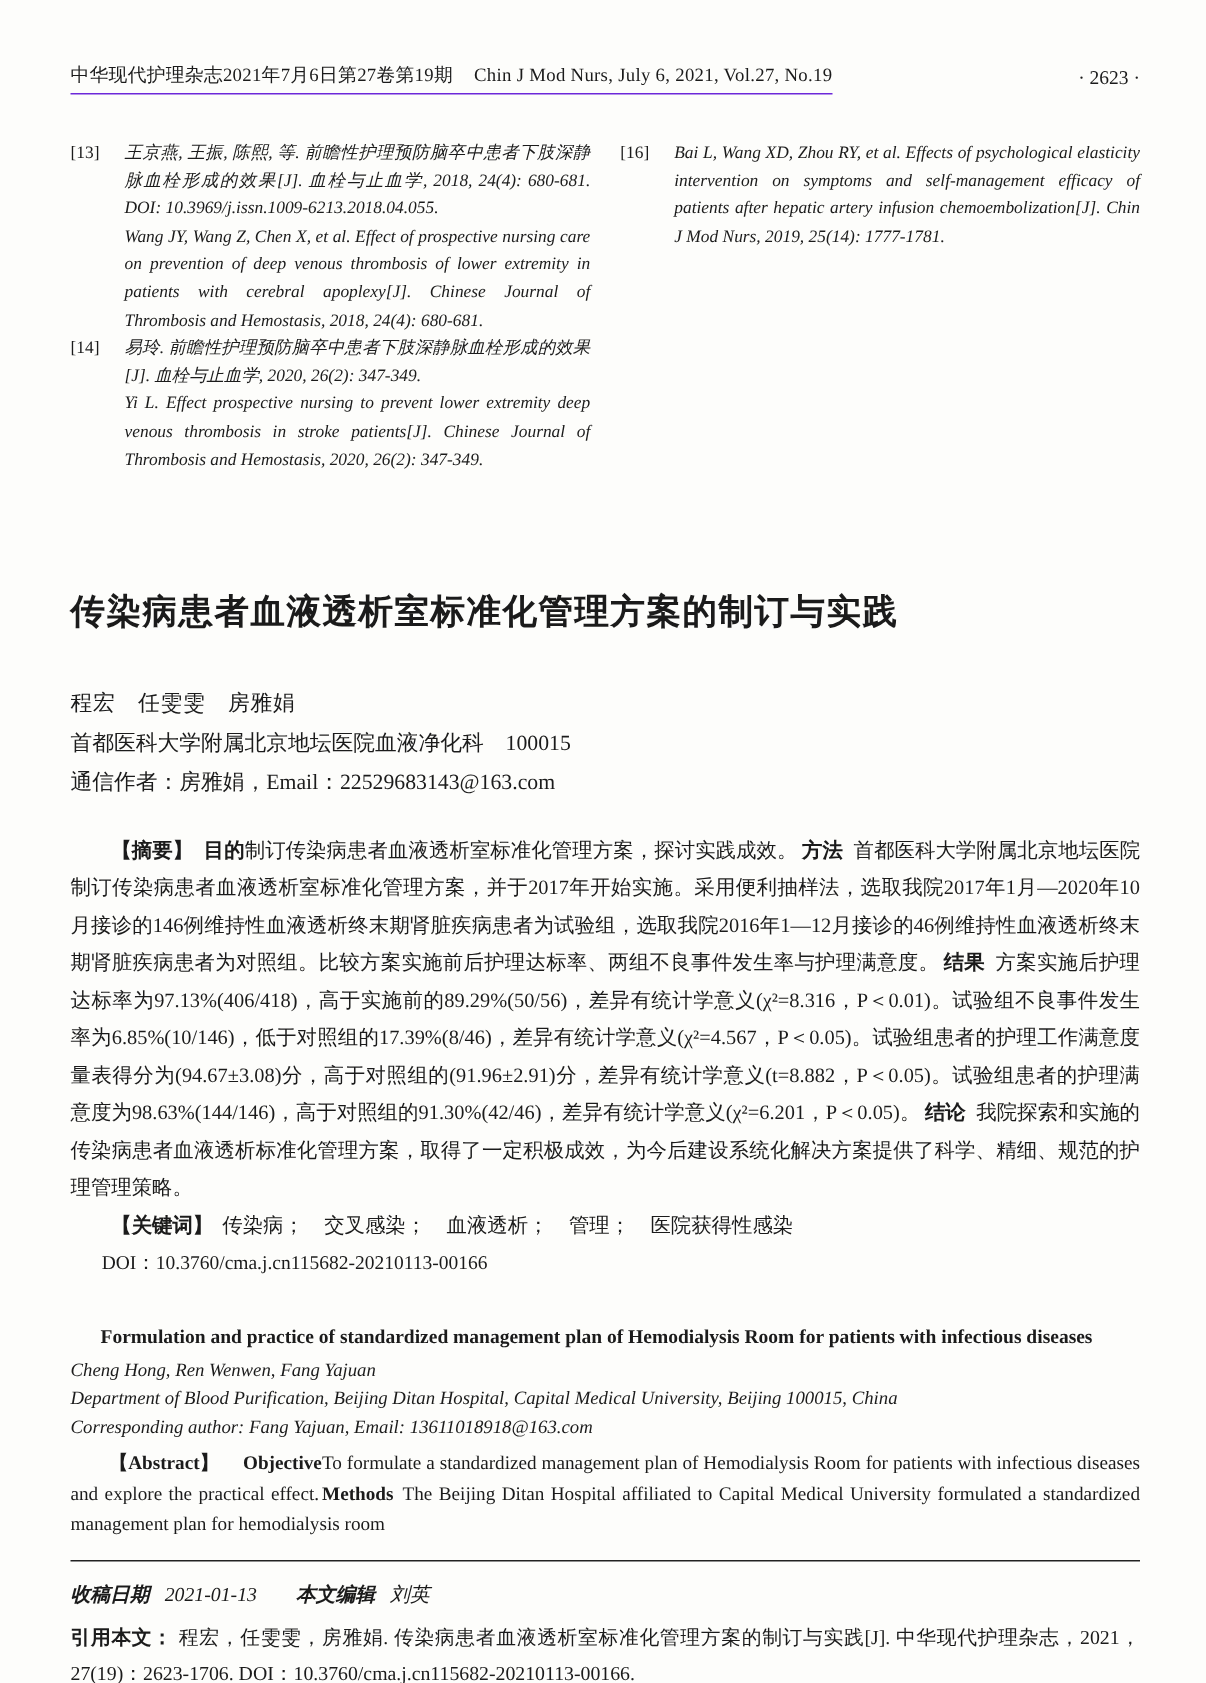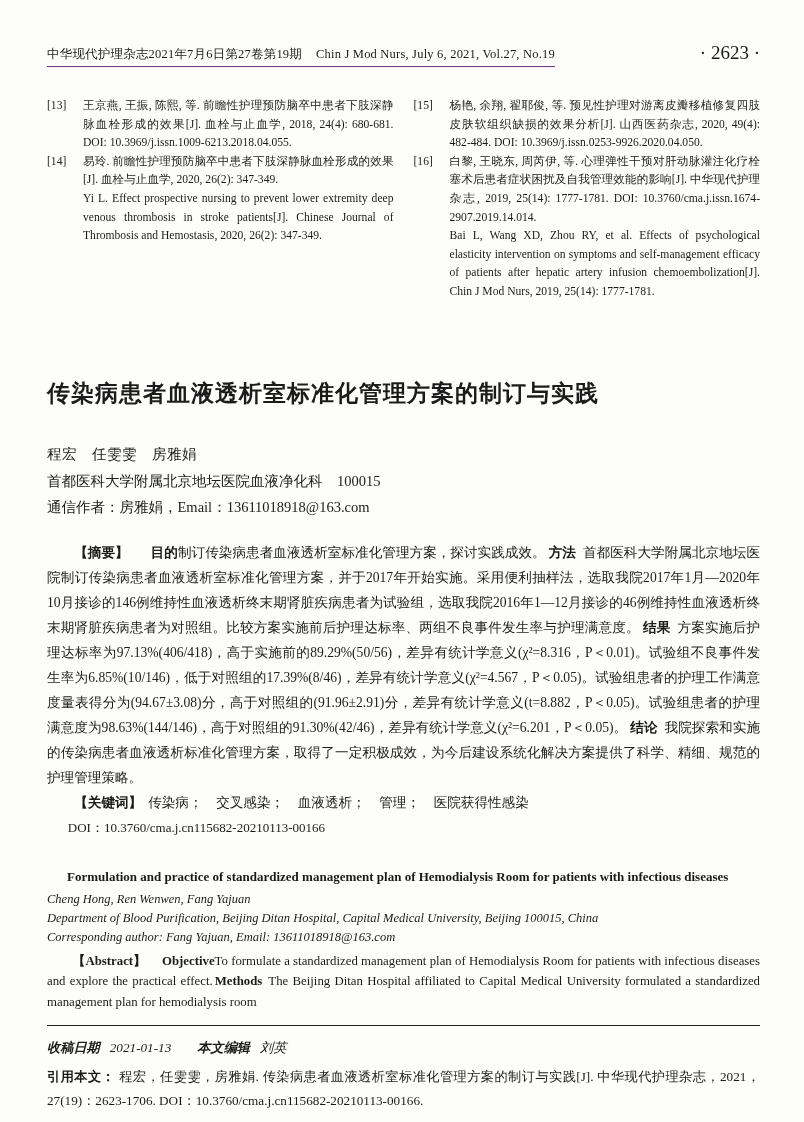--- a/index.html
+++ b/index.html
@@ -19,33 +19,33 @@
     display: flex; justify-content: space-between; align-items: flex-end;
     font-size: 12.5px;
   }
   .header-left {
     border-bottom: 1px solid #6d28d9;
     padding-bottom: 3px;
     letter-spacing: .2px;
     white-space: nowrap;
   }
   .header-left .en { margin-left: 14px; }
-  .header-right { font-size: 19px; padding-bottom: 3px; }
+  .header-right { font-size: 13px; padding-bottom: 3px; }
 
   
   .refs {
     display: flex; gap: 20px;
     margin-top: 30px;
     font-size: 11.6px;
     line-height: 18.6px;
   }
   .ref-col { flex: 1; min-width: 0; }
   .ref-item { display: flex; }
   .ref-num { flex: none; width: 36px; }
-  .ref-body { flex: 1; text-align: justify; }
+  .ref-body { flex: 1; text-align: justify; font-style: italic; }
   .ref-en { text-align: justify; }
 
   
   .article-title {
     margin-top: 76px;
     font-size: 23px;
     letter-spacing: 1px;
     font-family: "Liberation Sans", "DejaVu Sans", sans-serif;
     font-weight: bold;
   }
@@ -55,21 +55,21 @@
 
   
   .abstract-cn {
     margin-top: 23px;
     font-size: 13.6px;
     line-height: 25px;
     text-align: justify;
     text-indent: 2em;
   }
   .abstract-cn .sec-label { margin: 0 7px 0 3px; }
-  .abstract-cn .lead-label { margin-right: 22px; }
+  .abstract-cn .lead-label { margin-right: 7px; }
   .keywords-line { font-size: 13.6px; line-height: 25px; text-indent: 2em; }
   .keywords-line .lead-label { margin-right: 6px; }
   .doi-line { font-size: 13px; line-height: 25px; text-indent: 1.6em; }
 
   
   .en-block { margin-top: 26px; }
   .en-title { font-size: 13px; line-height: 22px; font-weight: bold; text-align: justify; margin-left: 20px; }
   .en-authors { font-size: 12.5px; line-height: 19px; font-style: italic; margin-top: 2px; }
   .en-affiliation { font-size: 12.5px; line-height: 19px; font-style: italic; }
   .en-corresponding { font-size: 12.5px; line-height: 19px; font-style: italic; }
@@ -103,52 +103,45 @@
   </div>
   <div class="header-right">· 2623 ·</div>
 </div>
 
 <div class="refs">
   <div class="ref-col">
     <div class="ref-item">
       <span class="ref-num">[13]</span>
       <div class="ref-body">
         <div class="ref-cn">王京燕, 王振, 陈熙, 等. 前瞻性护理预防脑卒中患者下肢深静脉血栓形成的效果[J]. 血栓与止血学, 2018, 24(4): 680-681. DOI: 10.3969/j.issn.1009-6213.2018.04.055.</div>
+        <div class="ref-en">Wang JY, Wang Z, Chen X, et al. Effect of prospective nursing care on prevention of deep venous thrombosis of lower extremity in patients with cerebral apoplexy[J]. Chinese Journal of Thrombosis and Hemostasis, 2018, 24(4): 680-681.</div>
       </div>
     </div>
     <div class="ref-item">
       <span class="ref-num">[14]</span>
       <div class="ref-body">
         <div class="ref-cn">易玲. 前瞻性护理预防脑卒中患者下肢深静脉血栓形成的效果[J]. 血栓与止血学, 2020, 26(2): 347-349.</div>
         <div class="ref-en">Yi L. Effect prospective nursing to prevent lower extremity deep venous thrombosis in stroke patients[J]. Chinese Journal of Thrombosis and Hemostasis, 2020, 26(2): 347-349.</div>
       </div>
     </div>
   </div>
   <div class="ref-col">
     <div class="ref-item">
-      <span class="ref-num">[15]</span>
-      <div class="ref-body">
-        <div class="ref-cn">杨艳, 余翔, 翟耶俊, 等. 预见性护理对游离皮瓣移植修复四肢皮肤软组织缺损的效果分析[J]. 山西医药杂志, 2020, 49(4): 482-484. DOI: 10.3969/j.issn.0253-9926.2020.04.050.</div>
-        <div class="ref-en"></div>
-      </div>
-    </div>
-    <div class="ref-item">
       <span class="ref-num">[16]</span>
       <div class="ref-body">
-        <div class="ref-cn">白黎, 王晓东, 周芮伊, 等. 心理弹性干预对肝动脉灌注化疗栓塞术后患者症状困扰及自我管理效能的影响[J]. 中华现代护理杂志, 2019, 25(14): 1777-1781. DOI: 10.3760/cma.j.issn.1674-2907.2019.14.014.</div>
         <div class="ref-en">Bai L, Wang XD, Zhou RY, et al. Effects of psychological elasticity intervention on symptoms and self-management efficacy of patients after hepatic artery infusion chemoembolization[J]. Chin J Mod Nurs, 2019, 25(14): 1777-1781.</div>
       </div>
     </div>
   </div>
 </div>
 
 <h1 class="article-title">传染病患者血液透析室标准化管理方案的制订与实践</h1>
 <div class="authors-cn">程宏　任雯雯　房雅娟</div>
 <div class="affiliation-cn">首都医科大学附属北京地坛医院血液净化科　100015</div>
-<div class="corresponding-cn">通信作者：房雅娟，Email：13611018918@163.com</div>
+<div class="corresponding-cn">通信作者：房雅娟，Email：22529683143@163.com</div>
 
 <p class="abstract-cn"><b class="hei lead-label">【摘要】</b><b class="hei">目的</b><span class="sec-label" style="margin:0"></span><span>制订传染病患者血液透析室标准化管理方案，探讨实践成效。</span><b class="hei sec-label">方法</b><span>首都医科大学附属北京地坛医院制订传染病患者血液透析室标准化管理方案，并于2017年开始实施。采用便利抽样法，选取我院2017年1月—2020年10月接诊的146例维持性血液透析终末期肾脏疾病患者为试验组，选取我院2016年1—12月接诊的46例维持性血液透析终末期肾脏疾病患者为对照组。比较方案实施前后护理达标率、两组不良事件发生率与护理满意度。</span><b class="hei sec-label">结果</b><span>方案实施后护理达标率为97.13%(406/418)，高于实施前的89.29%(50/56)，差异有统计学意义(χ²=8.316，P＜0.01)。试验组不良事件发生率为6.85%(10/146)，低于对照组的17.39%(8/46)，差异有统计学意义(χ²=4.567，P＜0.05)。试验组患者的护理工作满意度量表得分为(94.67±3.08)分，高于对照组的(91.96±2.91)分，差异有统计学意义(t=8.882，P＜0.05)。试验组患者的护理满意度为98.63%(144/146)，高于对照组的91.30%(42/46)，差异有统计学意义(χ²=6.201，P＜0.05)。</span><b class="hei sec-label">结论</b><span>我院探索和实施的传染病患者血液透析标准化管理方案，取得了一定积极成效，为今后建设系统化解决方案提供了科学、精细、规范的护理管理策略。</span></p>
 
 <div class="keywords-line"><b class="hei lead-label">【关键词】</b><span>传染病；　交叉感染；　血液透析；　管理；　医院获得性感染</span></div>
 
 <div class="doi-line">DOI：10.3760/cma.j.cn115682-20210113-00166</div>
 
 <div class="en-block">
   <div class="en-title">Formulation and practice of standardized management plan of Hemodialysis Room for patients with infectious diseases</div>
   <div class="en-authors">Cheng Hong, Ren Wenwen, Fang Yajuan</div>

